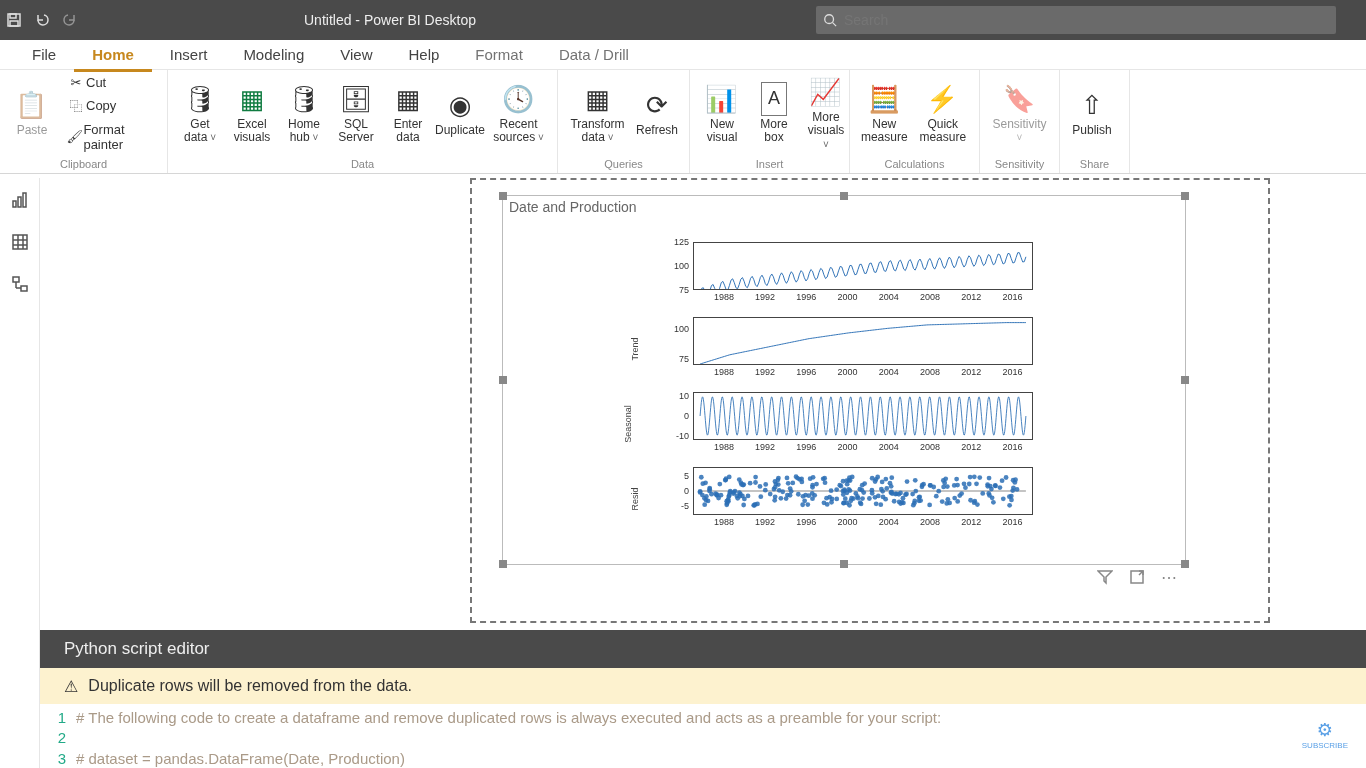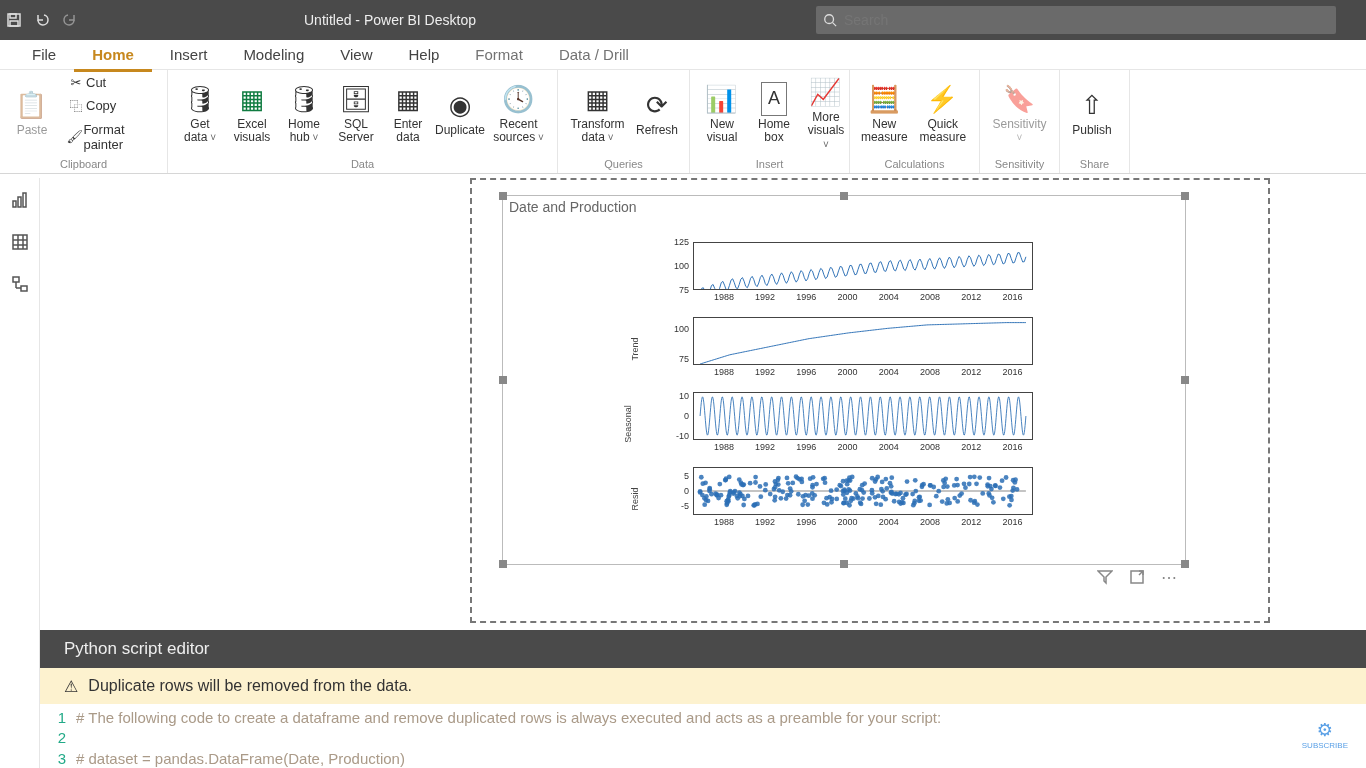--- a/index.html
+++ b/index.html
@@ -191,21 +191,21 @@
   </div>
 
   <div class="rgroup" style="width:160px">
     <div class="items">
       <div class="rbtn-large">
           <span class="ricon">📊</span>
           <span>New visual</span>
         </div>
       <div class="rbtn-large">
           <span class="ricon" style="border:1px solid #777;font-size:18px;padding:0 6px">A</span>
-          <span>Home box</span>
+          <span>More box</span>
         </div>
       <div class="rbtn-large">
           <span class="ricon">📈</span>
           <span class="dd">More visuals</span>
         </div>
     </div>
     <div class="glabel">Insert</div>
   </div>
 
   <div class="rgroup" style="width:130px">

